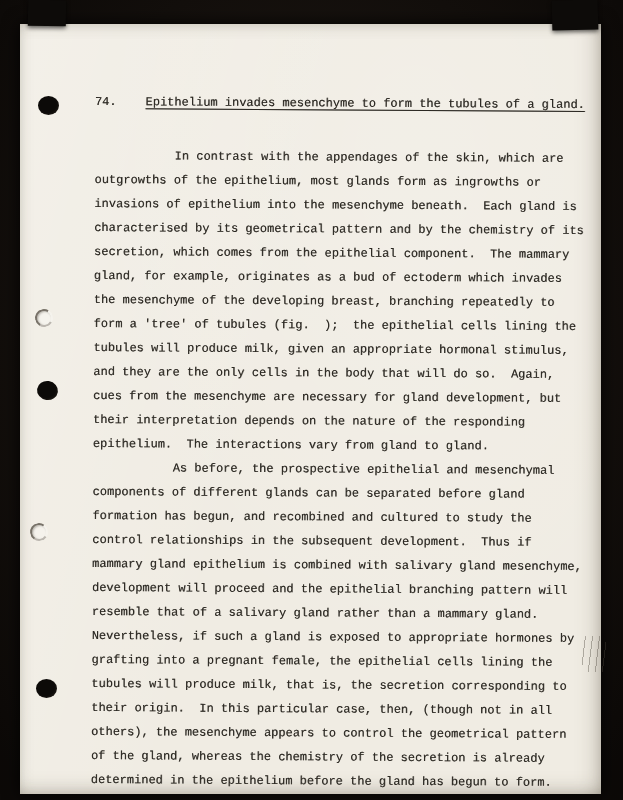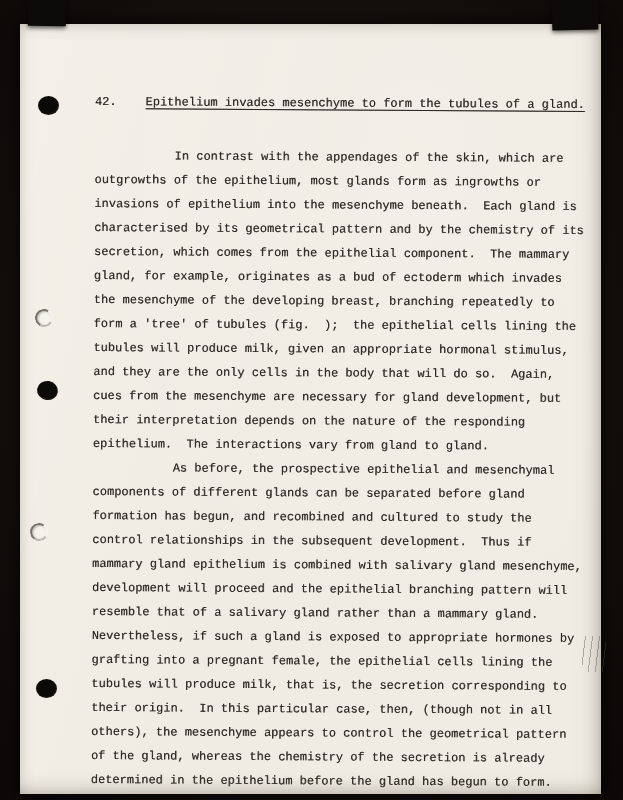--- a/index.html
+++ b/index.html
@@ -104,21 +104,21 @@
 
   <div class="paper">
 
     <div class="punch-hole solid h1"></div>
     <div class="punch-hole crescent h2"></div>
     <div class="punch-hole solid h3"></div>
     <div class="punch-hole crescent h4"></div>
     <div class="punch-hole solid h5"></div>
 
     <div class="text-block">
-      <div class="heading"><span>42.</span><span class="title">Epithelium invades mesenchyme to form the tubules of a gland.</span></div>
+      <div class="heading"><span>74.</span><span class="title">Epithelium invades mesenchyme to form the tubules of a gland.</span></div>
 
       <p class="para">In contrast with the appendages of the skin, which are
 outgrowths of the epithelium, most glands form as ingrowths or
 invasions of epithelium into the mesenchyme beneath.  Each gland is
 characterised by its geometrical pattern and by the chemistry of its
 secretion, which comes from the epithelial component.  The mammary
 gland, for example, originates as a bud of ectoderm which invades
 the mesenchyme of the developing breast, branching repeatedly to
 form a 'tree' of tubules (fig.  );  the epithelial cells lining the
 tubules will produce milk, given an appropriate hormonal stimulus,

